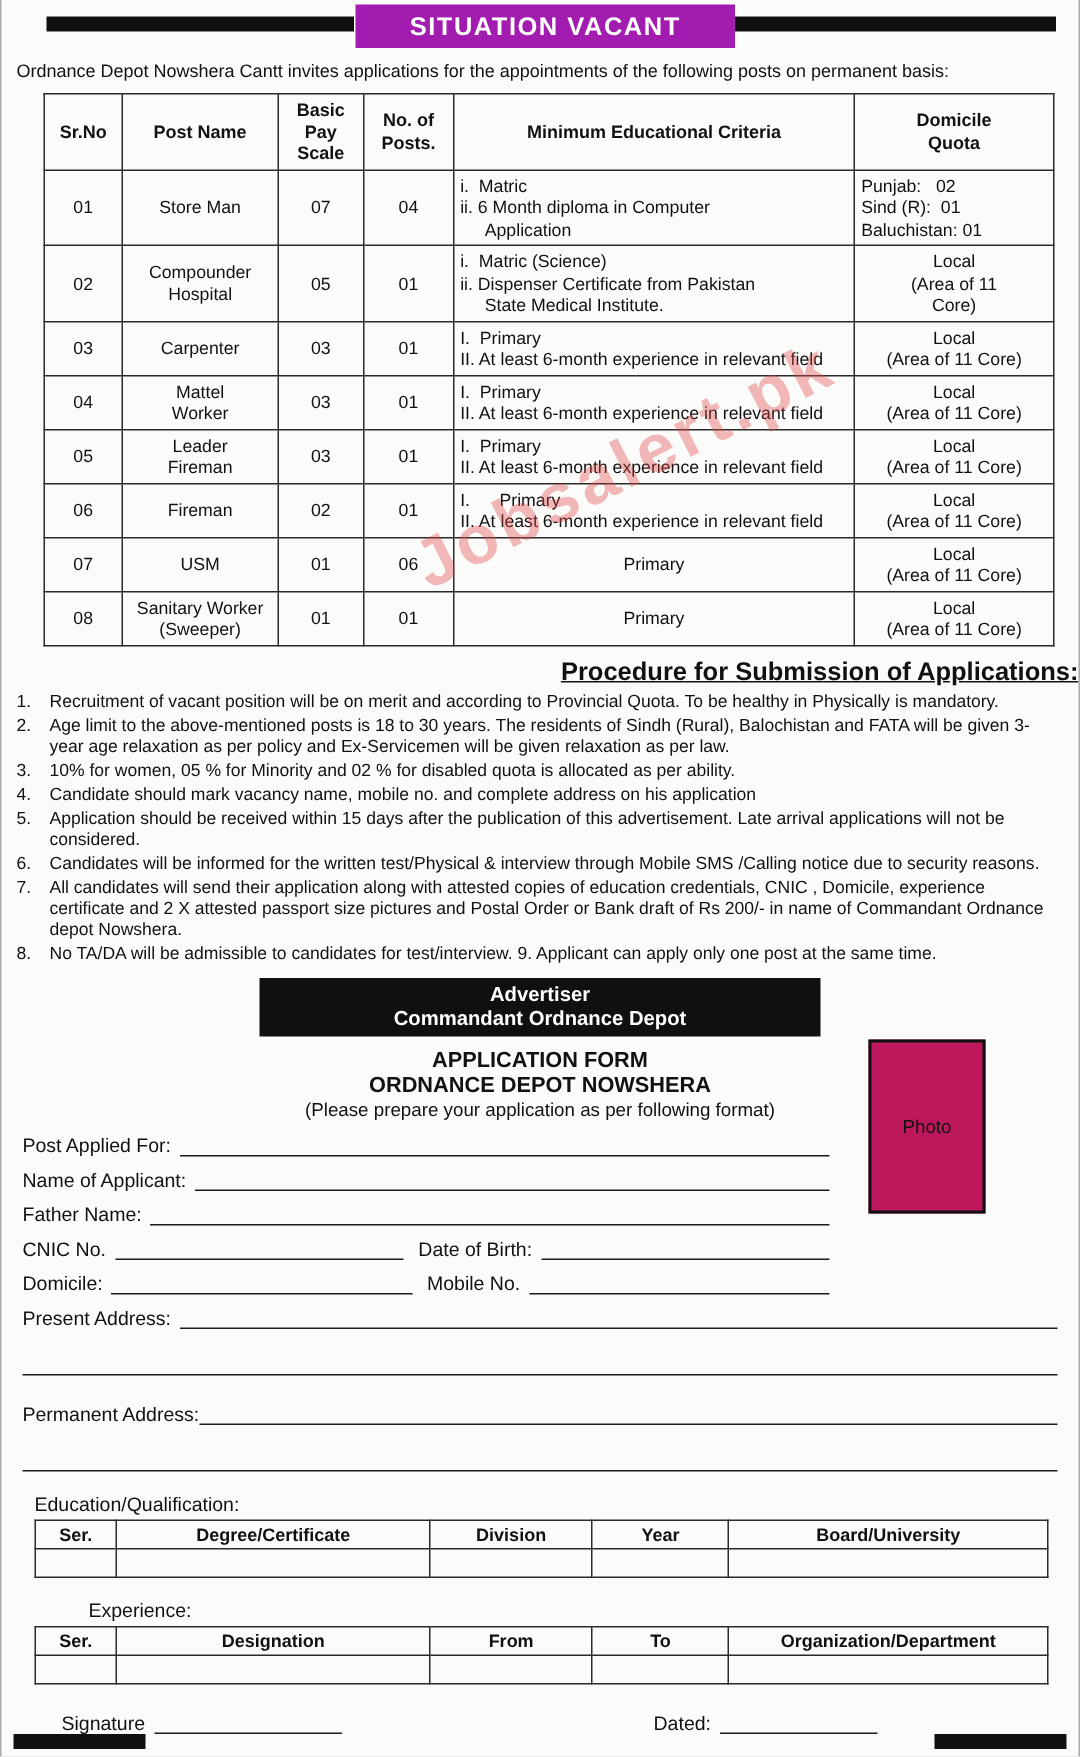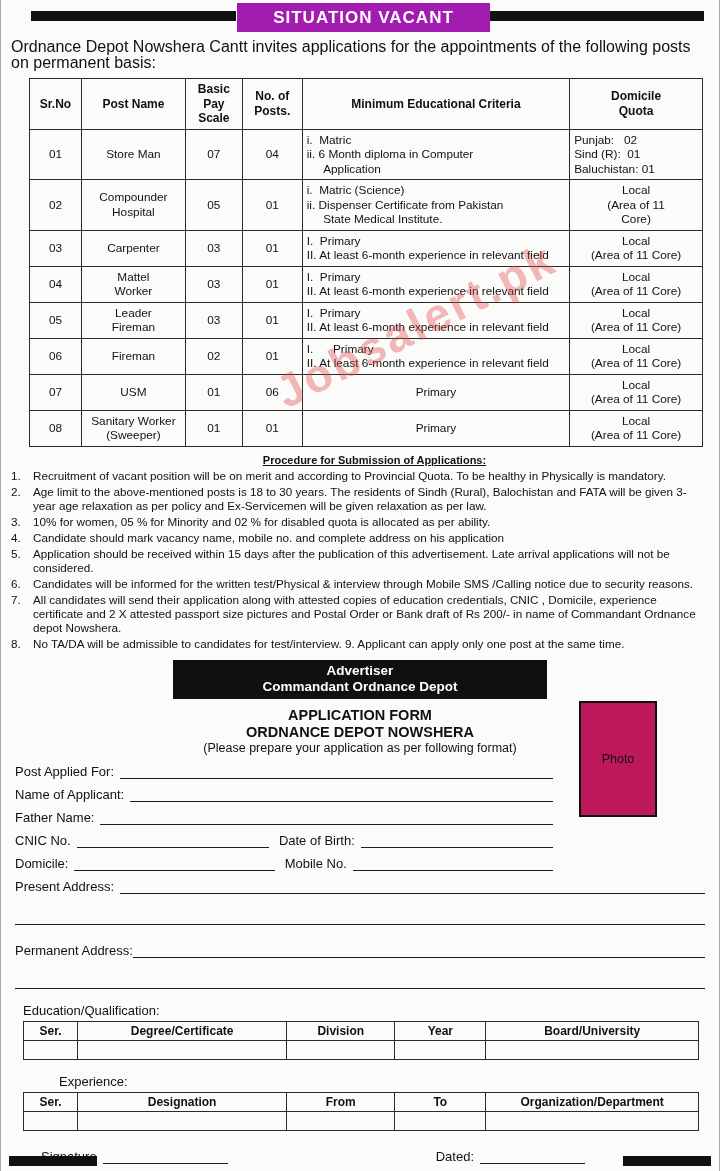--- a/index.html
+++ b/index.html
@@ -11,37 +11,37 @@
   
   .tophead { position:relative; height:36px; }
   .bar { position:absolute; top:11px; height:10px; background:#101010; }
   .bar.left  { left:30px;  width:205px; }
   .bar.right { left:489px; width:214px; }
   .title-box { position:absolute; left:236px; top:3px; width:253px; height:29px;
                background:#a21caf; color:#fff; display:flex; align-items:center; justify-content:center;
                font-weight:bold; font-size:17px; letter-spacing:1px; }
 
   
-  .intro { padding:3px 12px 0 10px; font-size:16px; line-height:16px; }
+  .intro { padding:3px 12px 0 10px; font-size:12px; line-height:16px; }
 
   
   .table-wrap { position:relative; margin:7px 18px 0 28px; }
   .watermark { position:absolute; left:250px; top:290px; transform:rotate(-27deg); transform-origin:left center;
                font-size:46px; font-weight:bold; letter-spacing:3px; color:rgba(225,70,70,.38);
                pointer-events:none; z-index:3; white-space:nowrap; }
   table.posts { width:674px; border-collapse:collapse; font-size:11.8px; line-height:14.5px; }
   table.posts th, table.posts td { border:1px solid #2a2a2a; padding:3px 4px; vertical-align:middle; }
   table.posts th { font-weight:bold; text-align:center; white-space:pre-line; font-size:12px; }
   .c   { text-align:center; }
   .pre { white-space:pre-wrap; }
   td.crit { padding-left:6px; }
   td.qleft { padding-left:6px; }
 
   
-  .proc-head { text-align:center; font-weight:bold; text-decoration:underline; font-size:11px; margin-top:7px;padding-left:29px; }
+  .proc-head { text-align:right; font-weight:bold; text-decoration:underline; font-size:17px; margin-top:7px;padding-left:29px; }
   .proc-list { padding:3px 10px 0 10px; font-size:11.7px; line-height:14px; }
   .proc-item { display:flex; margin-bottom:2px; }
   .proc-item .num { flex:none; width:22px; }
   .proc-item .txt { flex:1; }
 
   
   .advertiser { width:374px; margin:9px auto 0; background:#101010; color:#fff; text-align:center;
                 font-weight:bold; font-size:13.5px; line-height:16px; padding:3px 0 4px; }
 
   

